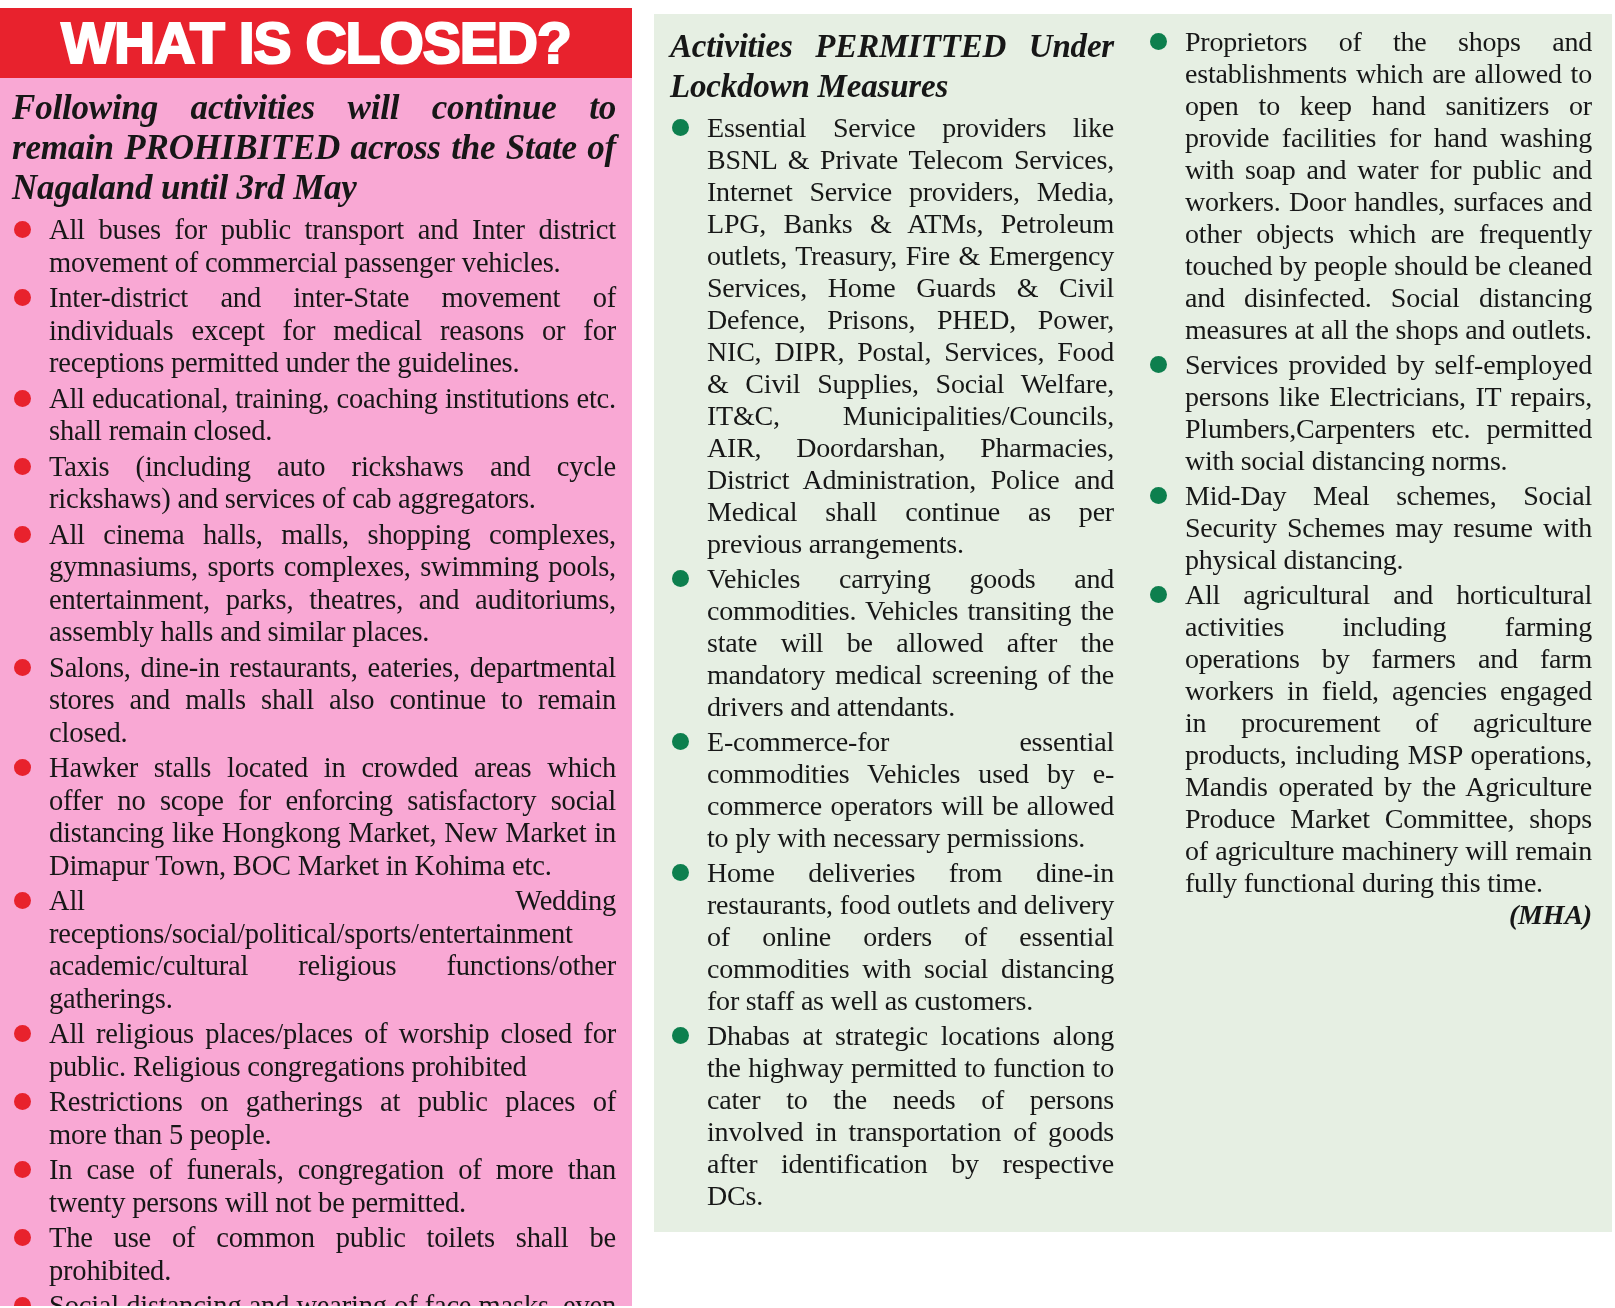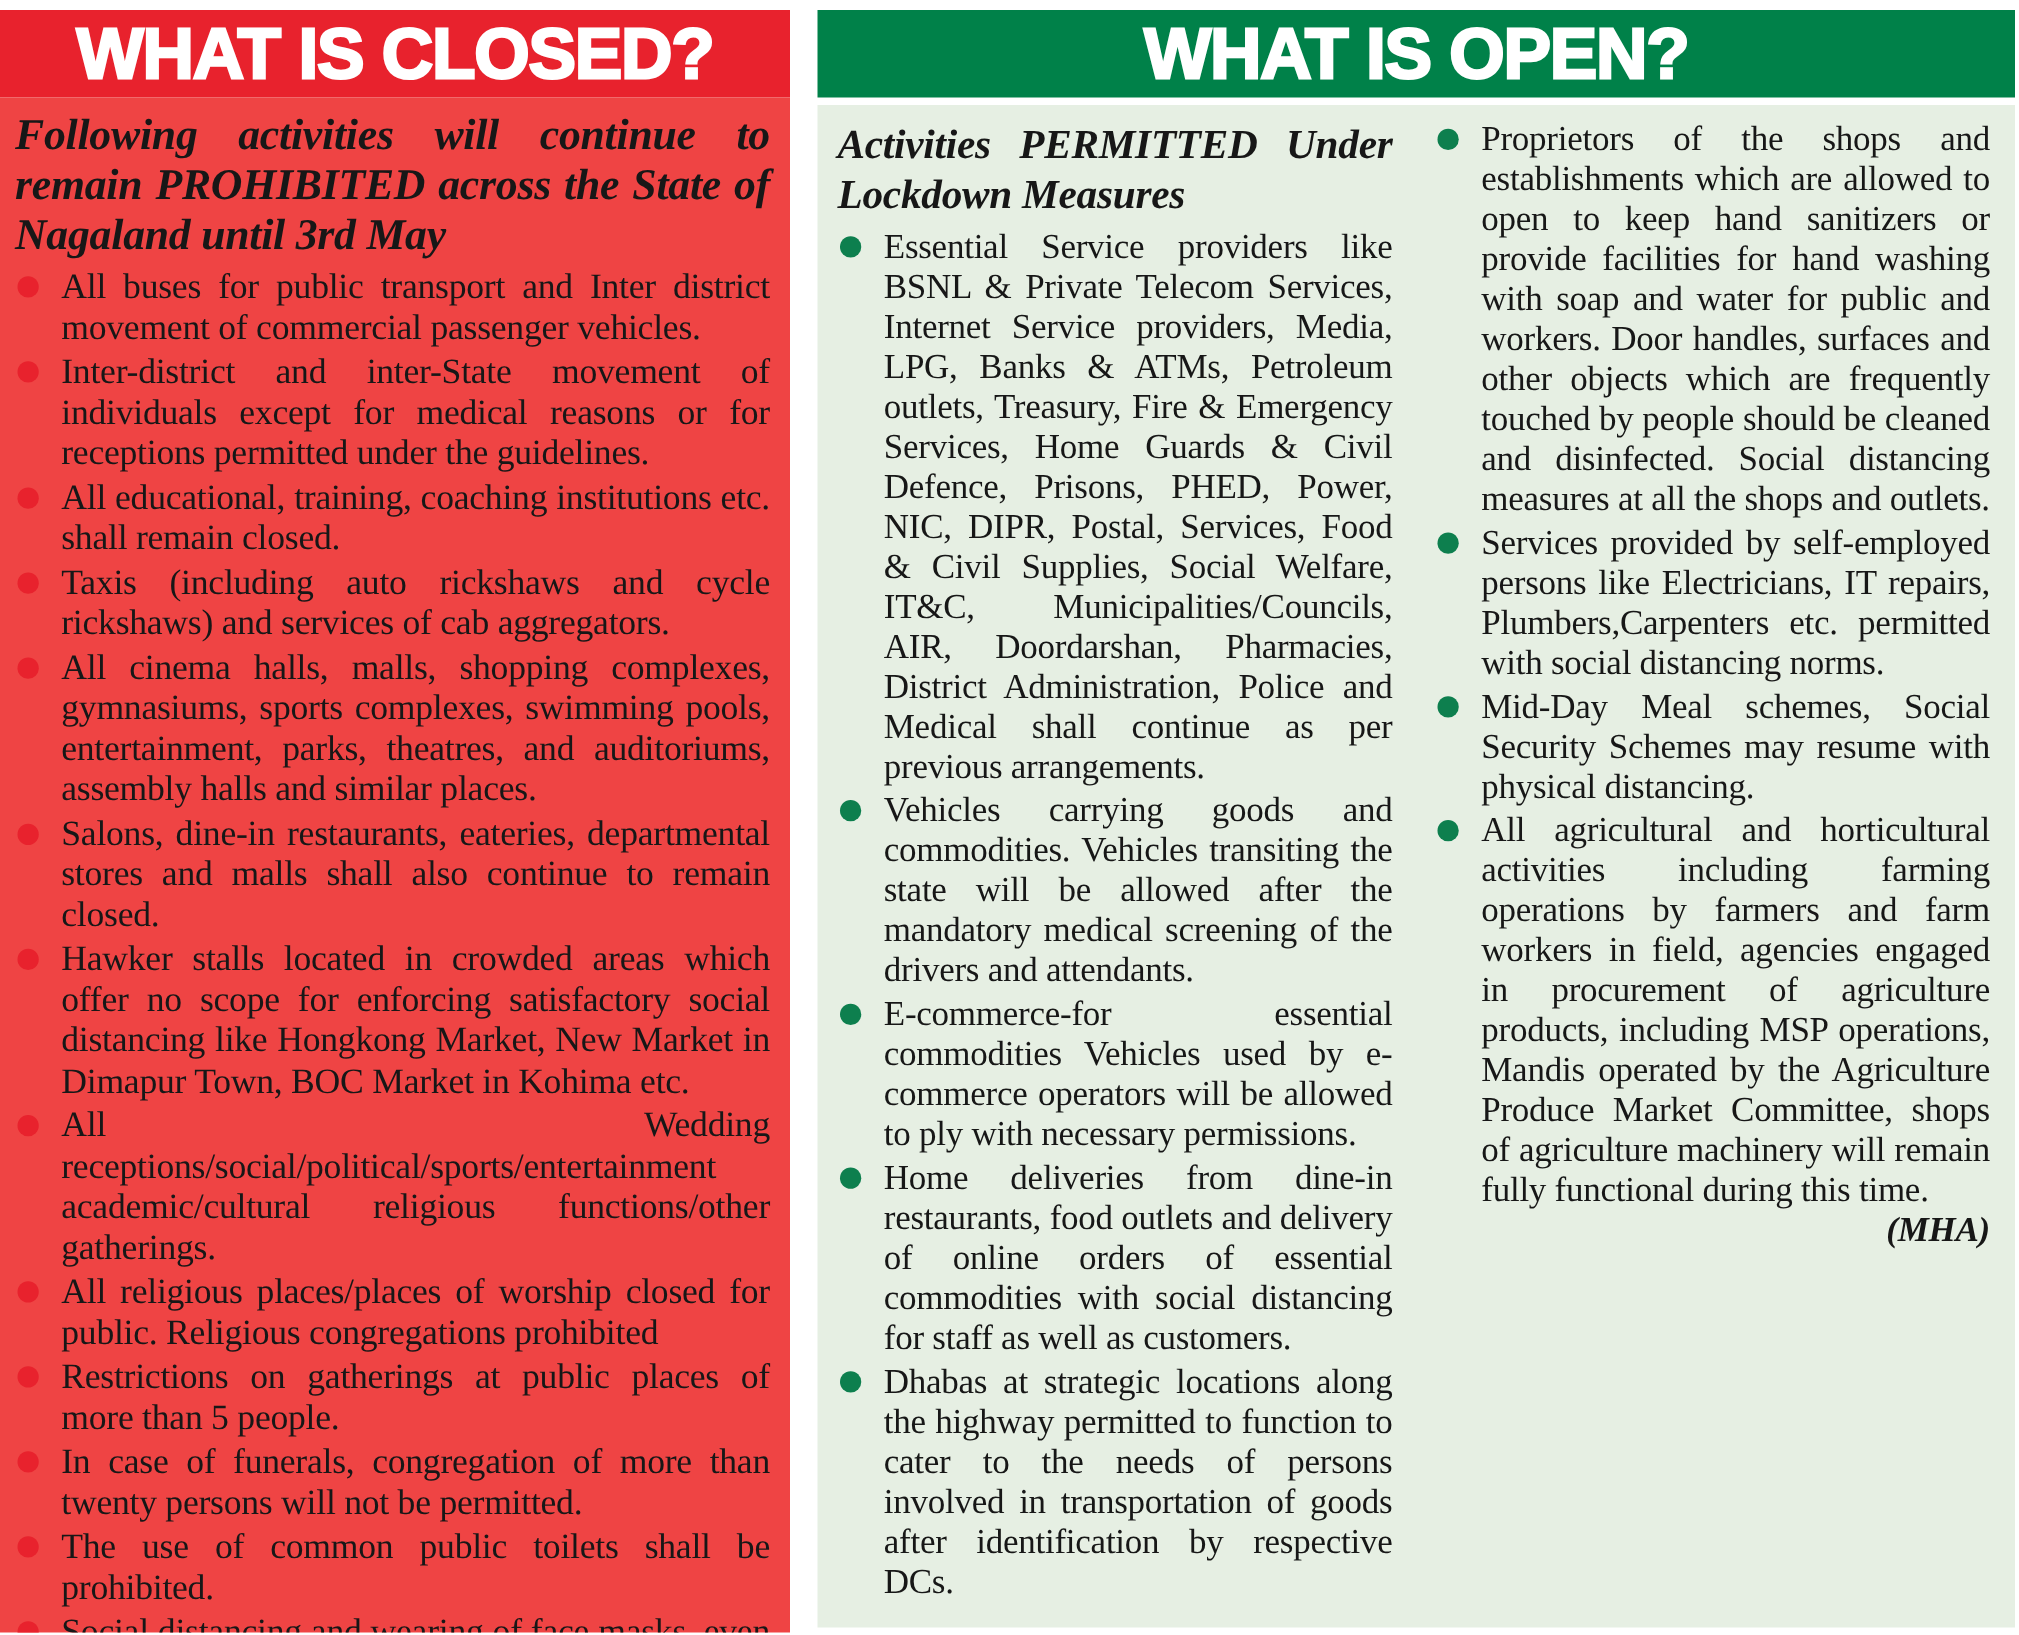--- a/index.html
+++ b/index.html
@@ -41,44 +41,41 @@
 </style>
 </head>
 <body>
 
 <div class="page">
 
   <section class="panel panel-left">
     <div class="hdr hdr-left" style="background-color: rgb(232, 34, 45);">
       <h1>WHAT IS CLOSED?</h1>
     </div>
-    <div class="body body-left" style="background-color: #ef4444;">
+    <div class="body body-left" style="background-color: #f9a8d4;">
       <p class="intro intro-left">Following activities will continue to remain PROHIBITED across the State of Nagaland until 3rd May</p>
       <ul class="blist">
           <li><span>All buses for public transport and Inter district movement of commercial passenger vehicles.</span></li>
           <li><span>Inter-district and inter-State movement of individuals except for medical reasons or for receptions permitted under the guidelines.</span></li>
           <li><span>All educational, training, coaching institutions etc. shall remain closed.</span></li>
           <li><span>Taxis (including auto rickshaws and cycle rickshaws) and services of cab aggregators.</span></li>
           <li><span>All cinema halls, malls, shopping complexes, gymnasiums, sports complexes, swimming pools, entertainment, parks, theatres, and auditoriums, assembly halls and similar places.</span></li>
           <li><span>Salons, dine-in restaurants, eateries, departmental stores and malls shall also continue to remain closed.</span></li>
           <li><span>Hawker stalls located in crowded areas which offer no scope for enforcing satisfactory social distancing like Hongkong Market, New Market in Dimapur Town, BOC Market in Kohima etc.</span></li>
           <li><span>All Wedding receptions/social/political/sports/entertainment academic/cultural religious functions/other gatherings.</span></li>
           <li><span>All religious places/places of worship closed for public. Religious congregations prohibited</span></li>
           <li><span>Restrictions on gatherings at public places of more than 5 people.</span></li>
           <li><span>In case of funerals, congregation of more than twenty persons will not be permitted.</span></li>
           <li><span>The use of common public toilets shall be prohibited.</span></li>
           <li><span>Social distancing and wearing of face masks, even homemade, will now be mandatory'.</span></li>
         </ul>
     </div>
   </section>
 
   <section class="panel panel-right">
-    <div class="hdr hdr-right" style="background-color: rgb(0, 129, 73);">
-      <h1>WHAT IS OPEN?</h1>
-    </div>
     <div class="body body-right" style="background-color: rgb(230, 239, 227);">
       <p class="intro intro-right">Activities PERMITTED Under Lockdown Measures</p>
       <ul class="blist">
           <li><span>Essential Service providers like BSNL &amp; Private Telecom Services, Internet Service providers, Media, LPG, Banks &amp; ATMs, Petroleum outlets, Treasury, Fire &amp; Emergency Services, Home Guards &amp; Civil Defence, Prisons, PHED, Power, NIC, DIPR, Postal, Services, Food &amp; Civil Supplies, Social Welfare, IT&amp;C, Municipalities/Councils, AIR, Doordarshan, Pharmacies, District Administration, Police and Medical shall continue as per previous arrangements.</span></li>
           <li><span>Vehicles carrying goods and commodities. Vehicles transiting the state will be allowed after the mandatory medical screening of the drivers and attendants.</span></li>
           <li><span>E-commerce-for essential commodities Vehicles used by e-commerce operators will be allowed to ply with necessary permissions.</span></li>
           <li><span>Home deliveries from dine-in restaurants, food outlets and delivery of online orders of essential commodities with social distancing for staff as well as customers.</span></li>
           <li><span>Dhabas at strategic locations along the highway permitted to function to cater to the needs of persons involved in transportation of goods after identification by respective DCs.</span></li>
           <li><span>Proprietors of the shops and establishments which are allowed to open to keep hand sanitizers or provide facilities for hand washing with soap and water for public and workers. Door handles, surfaces and other objects which are frequently touched by people should be cleaned and disinfected. Social distancing measures at all the shops and outlets.</span></li>
           <li><span>Services provided by self-employed persons like Electricians, IT repairs, Plumbers,Carpenters etc. permitted with social distancing norms.</span></li>

